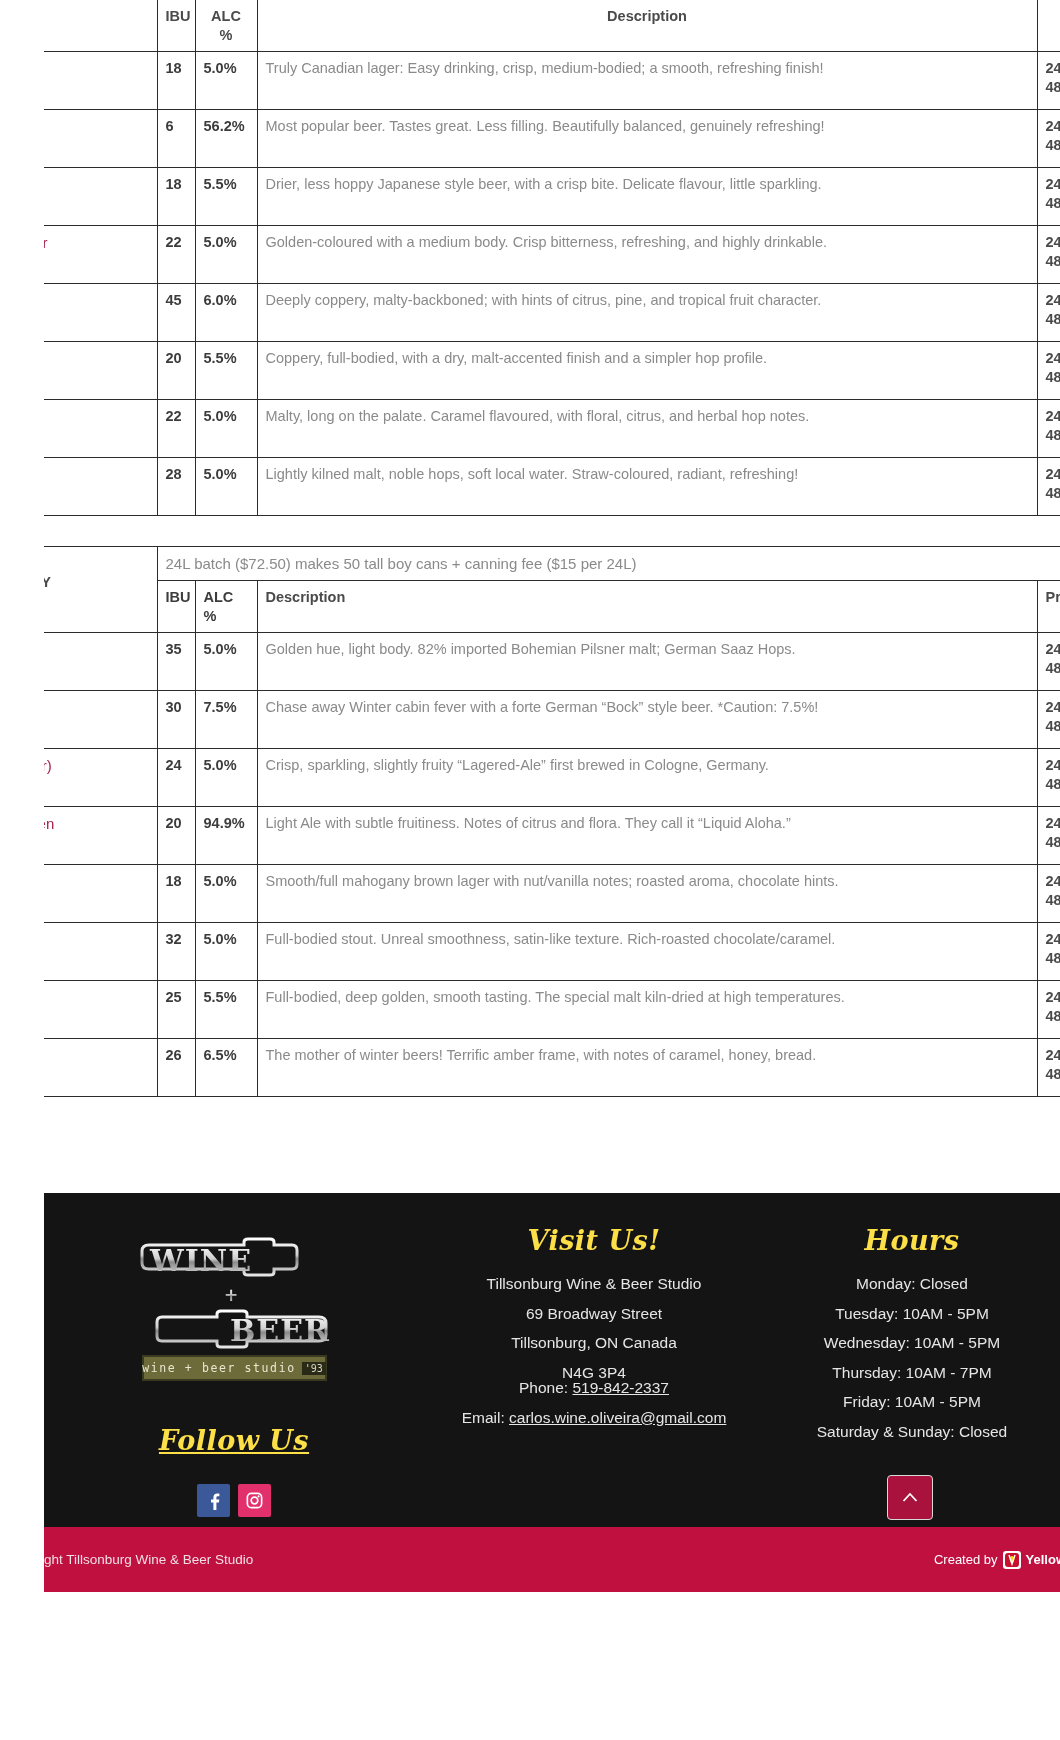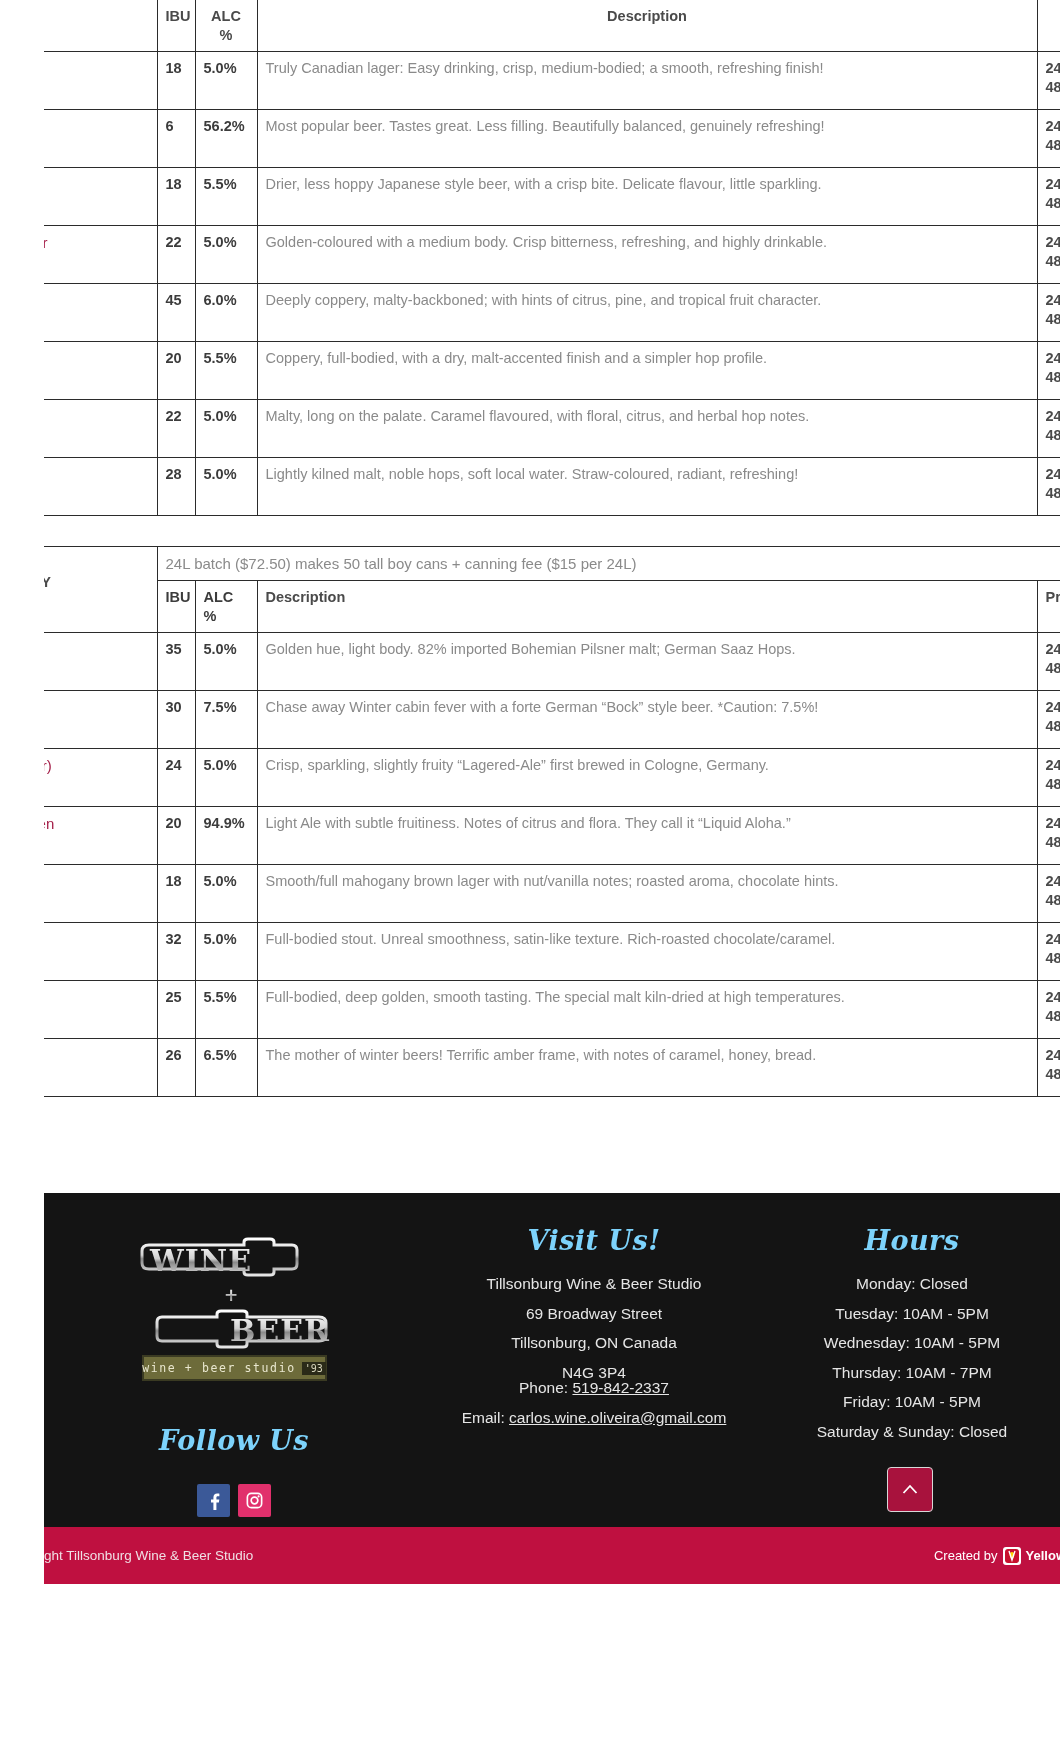--- a/index.html
+++ b/index.html
@@ -148,24 +148,24 @@
     padding: 1px 3px;
     font-size: 10px;
     letter-spacing: 0;
   }
 
   .script {
     font-family: "DejaVu Serif", serif;
     font-style: italic;
     font-weight: bold;
     font-size: 27px;
-    color: #7dd3fc;
+    color: #fde047;
     letter-spacing: 0.5px;
   }
-  .follow-head { margin: 44px 0 0 0; }
+  .follow-head { margin: 44px 0 0 0; text-decoration: underline; }
   .visit-head { margin: 6px 0 20px 0; }
   .hours-head { margin: 6px 0 20px 0; }
 
   .finfo {
     font-size: 15.5px;
     line-height: 1;
     color: #e6e6e6;
     margin: 0 0 14px 0;
   }
   .finfo:last-child { margin-bottom: 0; }
@@ -205,21 +205,21 @@
     border-radius: 4px;
     display: flex; align-items: center; justify-content: center;
     color: #ffffff;
     font-size: 17px;
   }
 
   
   .bottom-bar {
     background: #bf1040;
     color: #f2dfe4;
-    height: 57px;
+    height: 65px;
     display: flex;
     align-items: center;
     justify-content: space-between;
     padding: 0 0 0 0;
     position: relative;
   }
   .copyright {
     font-size: 13.5px;
     color: #f0dfe4;
     margin-left: -82px;   

